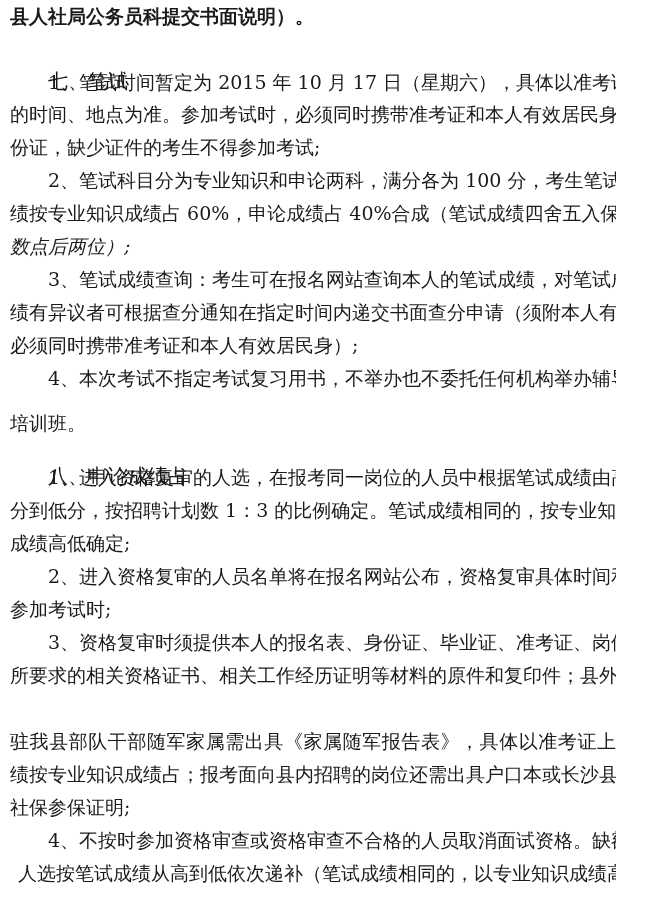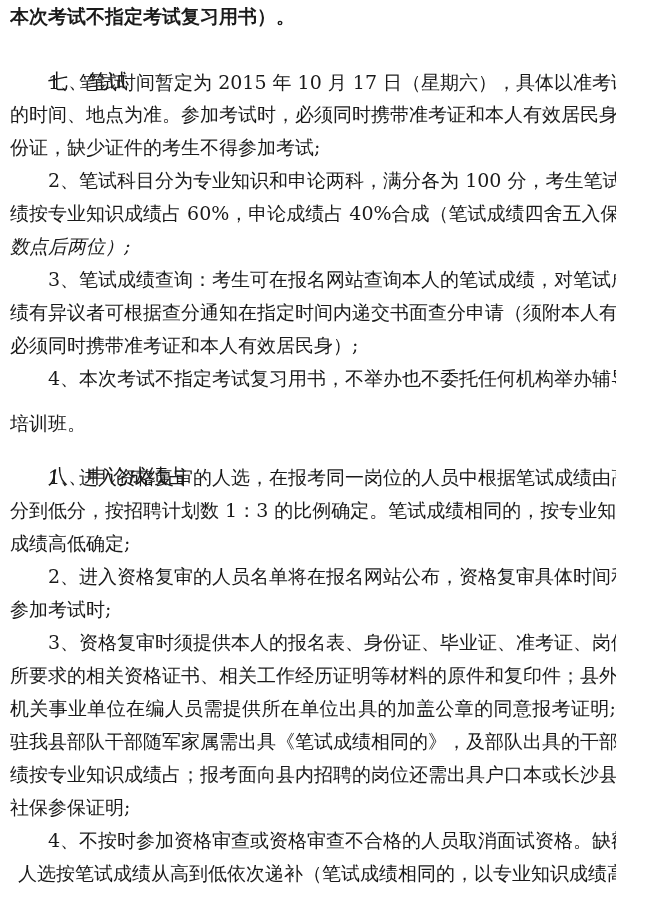--- a/index.html
+++ b/index.html
@@ -27,40 +27,39 @@
   .bold-line {
     font-family: "DejaVu Sans", "Liberation Sans", sans-serif;
     font-weight: bold; font-size: 19px;
     text-align-last: left;
   }
 </style>
 </head>
 <body>
 
 <div class="page">
-  <div class="line bold-line last" style="top:4px;">本次考试不指定考试复习用书）。</div>
+  <div class="line bold-line last" style="top:4px;">县人社局公务员科提交书面说明）。</div>
   <div class="line heading indent last" style="top:37px;">七、笔试</div>
   <div class="line indent" style="top:70px;">1、笔试时间暂定为 2015 年 10 月 17 日（星期六），具体以准考证上</div>
   <div class="line last" style="top:135px;">份证，缺少证件的考生不得参加考试;</div>
   <div class="line" style="top:102px;">的时间、地点为准。参加考试时，必须同时携带准考证和本人有效居民身</div>
   <div class="line indent" style="top:168px;">2、笔试科目分为专业知识和申论两科，满分各为 100 分，考生笔试成</div>
   <div class="line" style="top:201px;">绩按专业知识成绩占 60%，申论成绩占 40%合成（笔试成绩四舍五入保留小</div>
   <div class="line last" style="top:234px;font-style:italic;">数点后两位）;</div>
   <div class="line indent" style="top:267px;">3、笔试成绩查询：考生可在报名网站查询本人的笔试成绩，对笔试成</div>
   <div class="line" style="top:300px;">绩有异议者可根据查分通知在指定时间内递交书面查分申请（须附本人有</div>
   <div class="line last" style="top:333px;">必须同时携带准考证和本人有效居民身）;</div>
   <div class="line indent" style="top:366px;">4、本次考试不指定考试复习用书，不举办也不委托任何机构举办辅导</div>
   <div class="line last" style="top:411px;">培训班。</div>
   <div class="line heading indent last" style="top:432px;">八、申论成绩占</div>
   <div class="line indent" style="top:465px;">1、进入资格复审的人选，在报考同一岗位的人员中根据笔试成绩由高</div>
   <div class="line" style="top:498px;">分到低分，按招聘计划数 1：3 的比例确定。笔试成绩相同的，按专业知识</div>
   <div class="line last" style="top:531px;">成绩高低确定;</div>
   <div class="line indent" style="top:564px;">2、进入资格复审的人员名单将在报名网站公布，资格复审具体时间和</div>
   <div class="line last" style="top:597px;">参加考试时;</div>
   <div class="line indent" style="top:630px;">3、资格复审时须提供本人的报名表、身份证、毕业证、准考证、岗位</div>
   <div class="line" style="top:663px;">所要求的相关资格证书、相关工作经历证明等材料的原件和复印件；县外</div>
-  <div class="line" style="top:696px;">机关事业单位在编人员需提供所在单位出具的加盖公章的同意报考证明;</div>
-  <div class="line" style="top:729px;">驻我县部队干部随军家属需出具《笔试成绩相同的》，及部队出具的干部</div>
+  <div class="line" style="top:729px;">驻我县部队干部随军家属需出具《家属随军报告表》，具体以准考证上</div>
   <div class="line" style="top:762px;">绩按专业知识成绩占；报考面向县内招聘的岗位还需出具户口本或长沙县</div>
   <div class="line last" style="top:795px;">社保参保证明;</div>
   <div class="line indent" style="top:828px;">4、不按时参加资格审查或资格审查不合格的人员取消面试资格。缺额</div>
   <div class="line" style="top:861px; left:18px; width:598px;">人选按笔试成绩从高到低依次递补（笔试成绩相同的，以专业知识成绩高</div>
 </div>
 
 </body></html>

